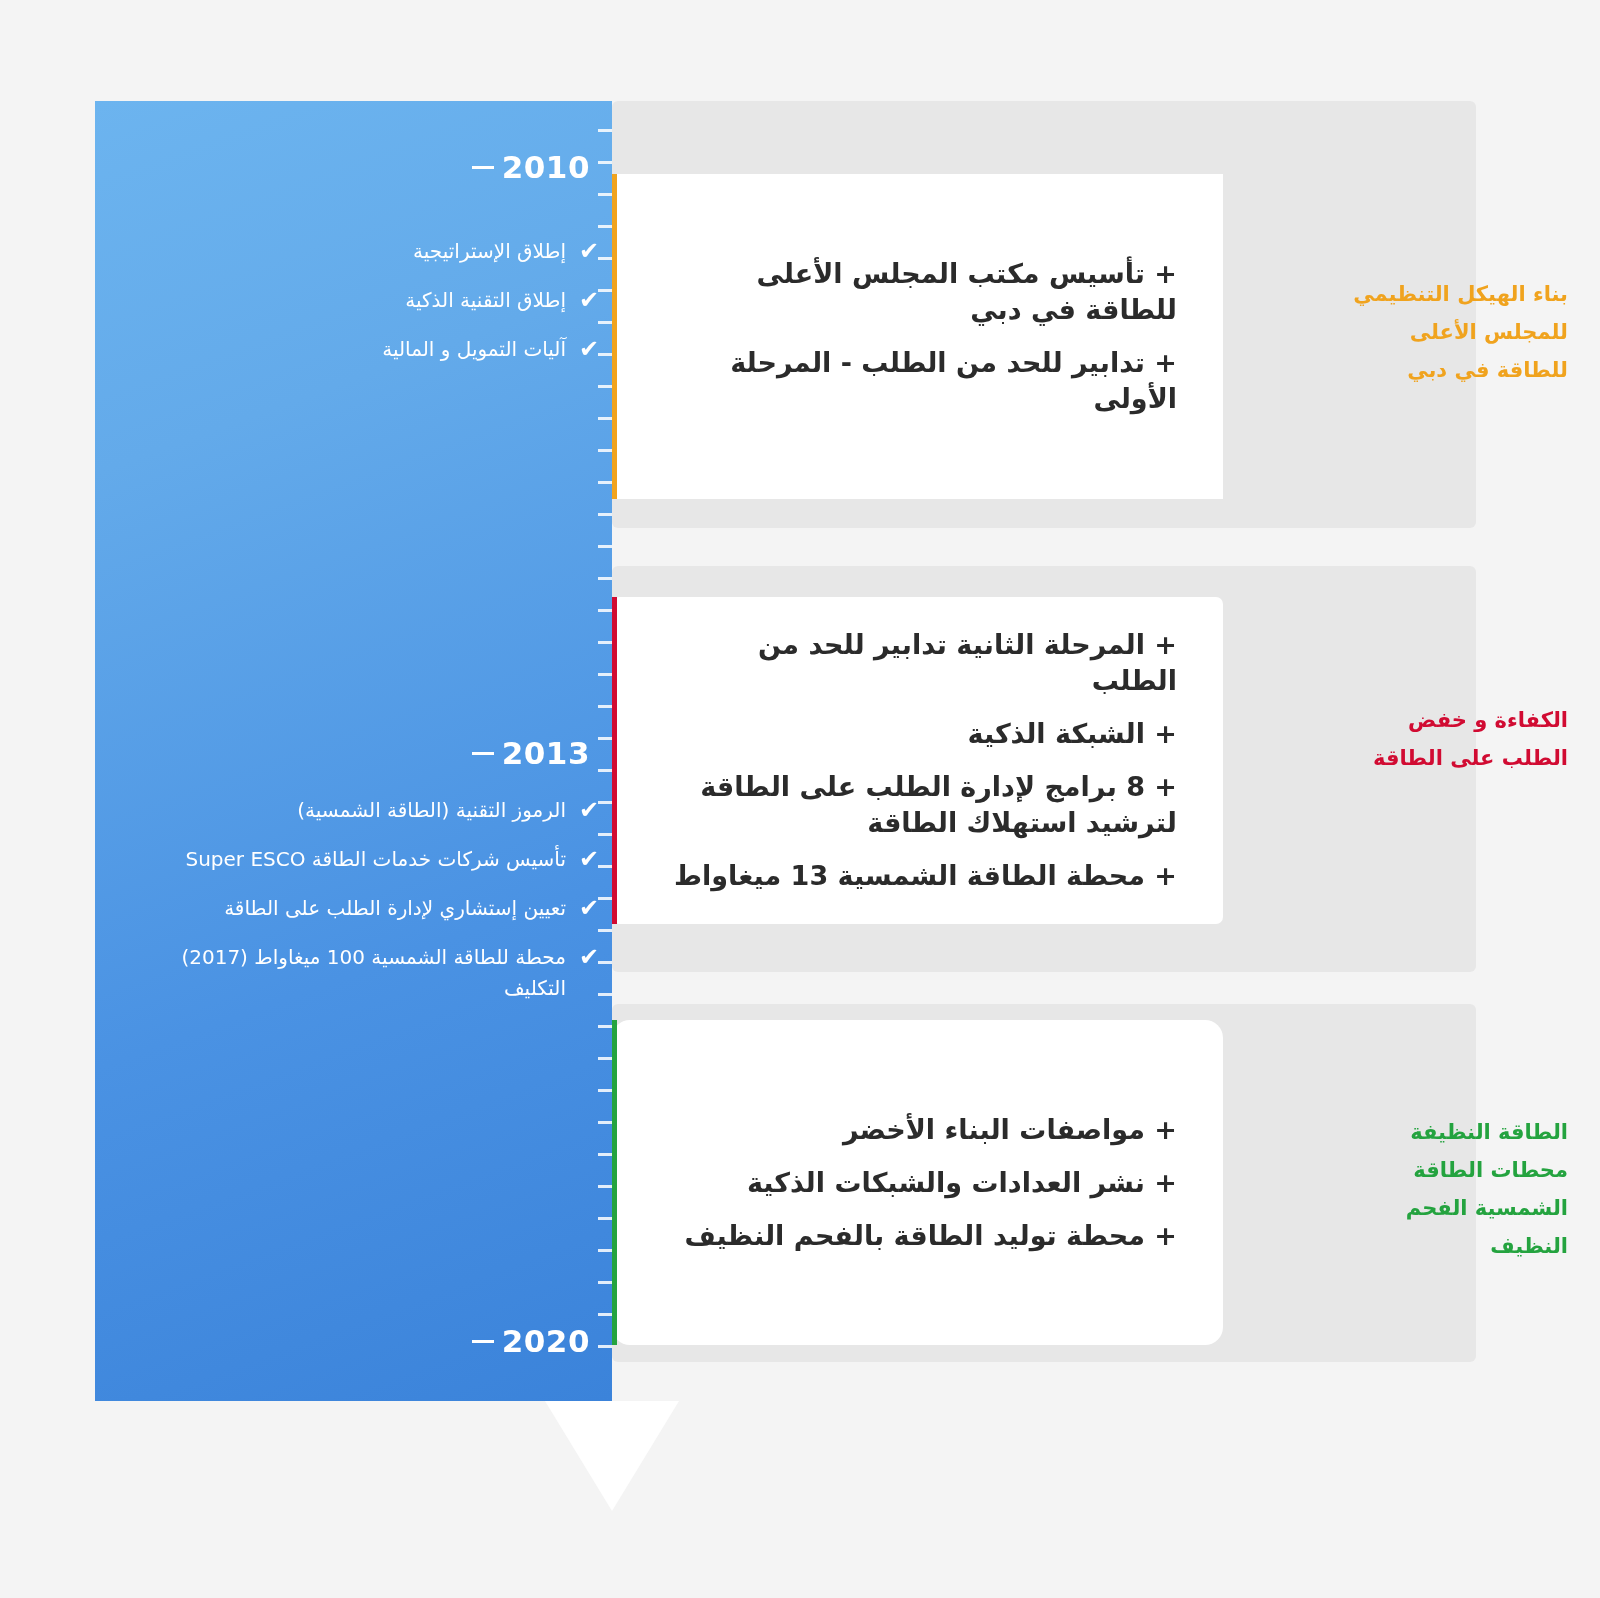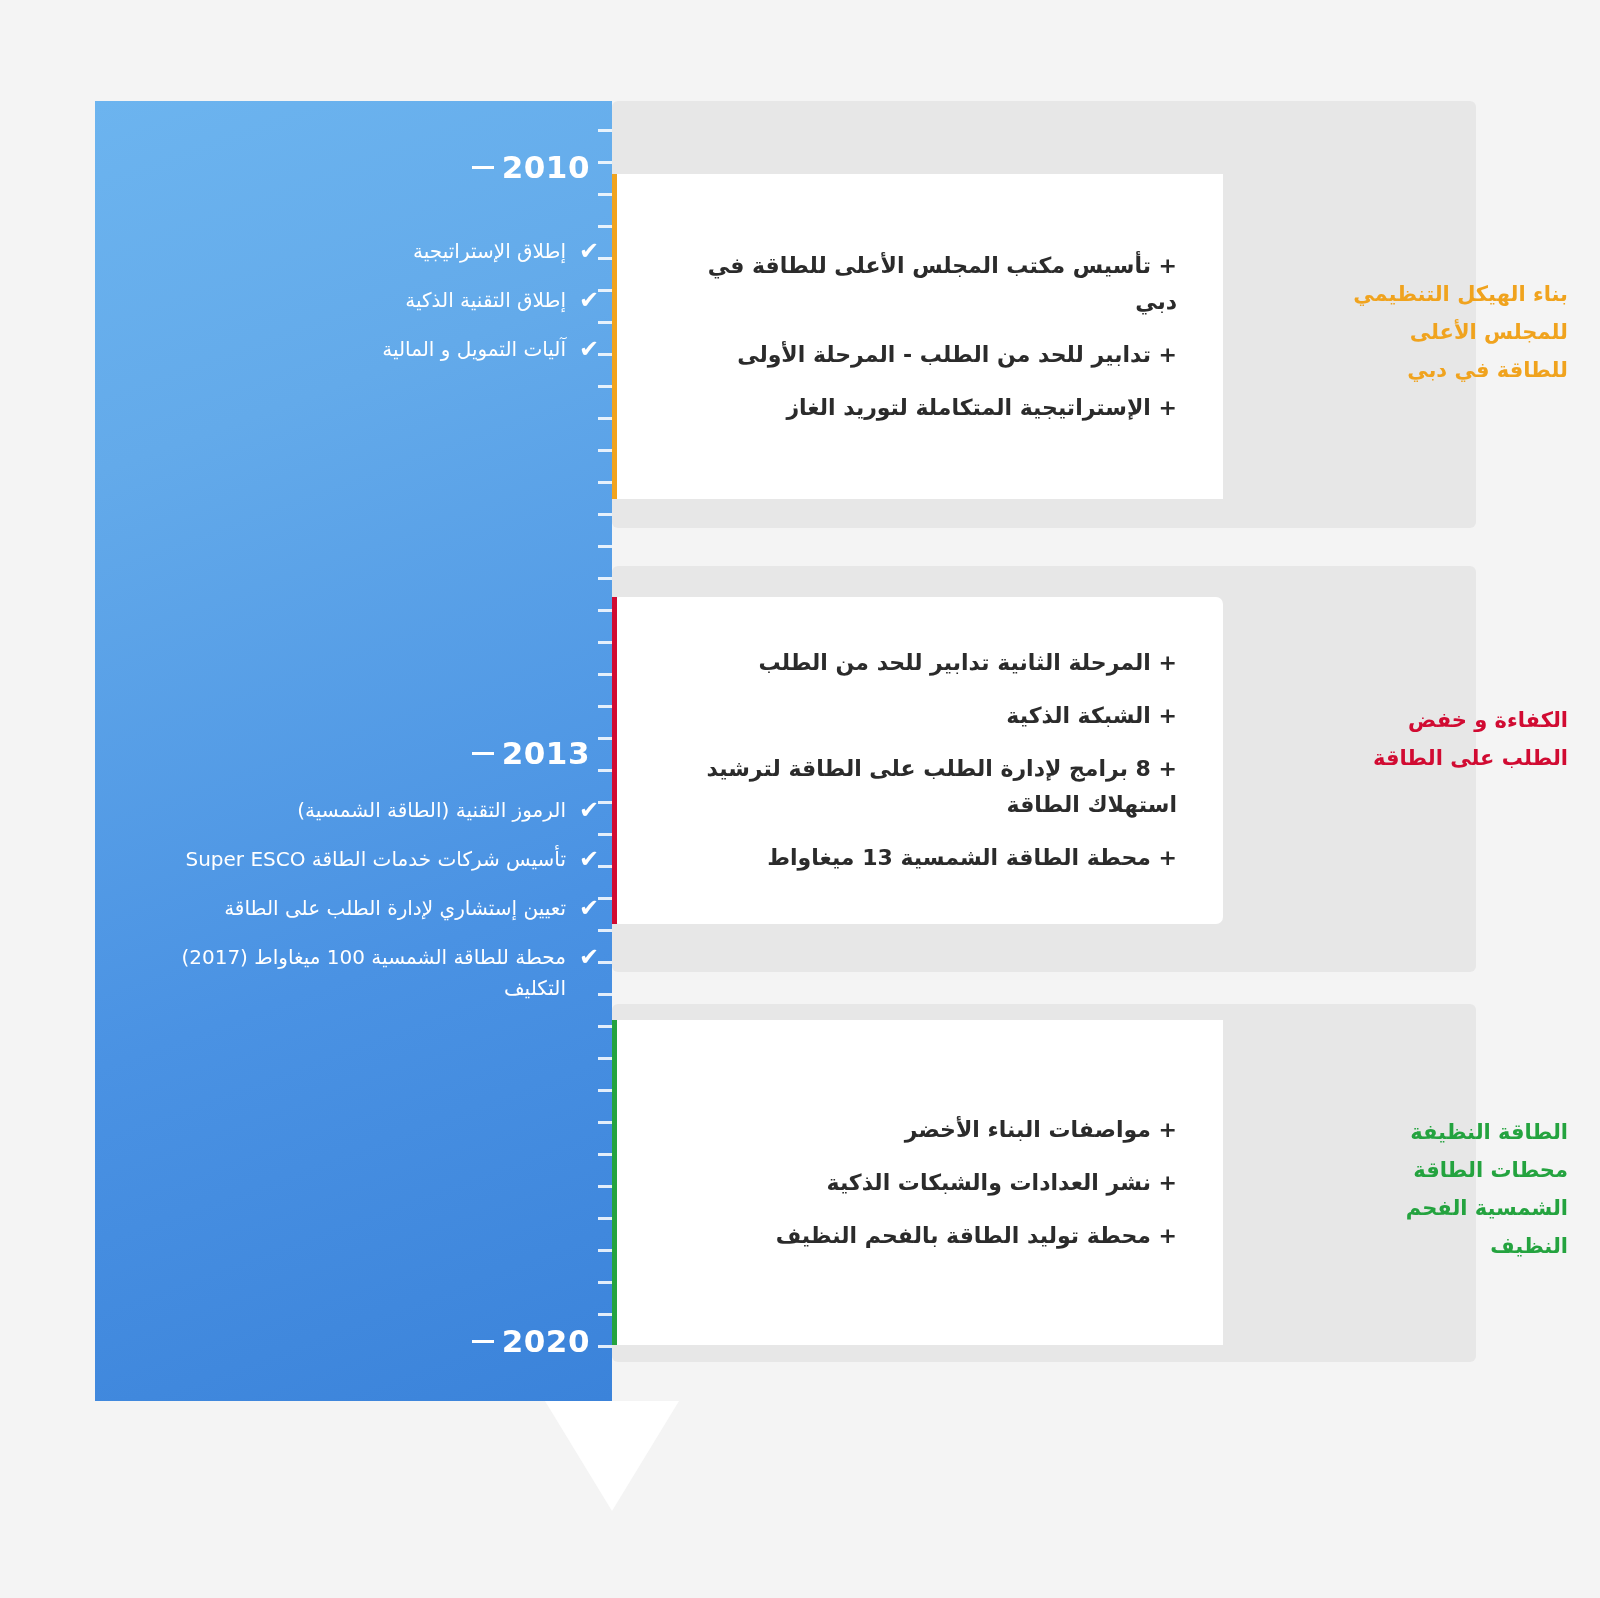--- a/index.html
+++ b/index.html
@@ -129,21 +129,21 @@
     height: 100%;
   }
   .wb-list {
     width: 100%;
     padding: 0 46px 0 60px;
     box-sizing: border-box;
     text-align: right;
   }
   .wb-item {
     color: #2b2b2b;
-    font-size: 22px;
+    font-size: 27px;
     line-height: 36px;
     margin: 17px 0;
     font-weight: bold;
     text-align: right;
     direction: rtl;
   }
 
   .cat-label {
     position: absolute;
     text-align: right;
@@ -252,37 +252,36 @@
     </div>
   </div>
 
   <div class="arrow-down"></div>
 
   <div class="white-box" style="left:612px; top:174px; width:611px; height:325px;">
     <div class="accent" style="background:#f0a31e;"></div>
     <div class="wb-list">
       <div class="wb-item">+ تأسيس مكتب المجلس الأعلى للطاقة في دبي</div>
       <div class="wb-item">+ تدابير للحد من الطلب - المرحلة الأولى</div>
-      <div class="wb-item">+ الإستراتيجية المتكاملة لتوريد الغاز</div>
     </div>
   </div>
   <div class="cat-label" style="top:275px; color:#f0a31e;">بناء الهيكل التنظيمي للمجلس الأعلى للطاقة في دبي</div>
 
   <div class="white-box" style="left:612px; top:597px; width:611px; height:327px;border-radius:7px;">
     <div class="accent" style="background:#d10b32;"></div>
     <div class="wb-list">
       <div class="wb-item">+ المرحلة الثانية تدابير للحد من الطلب</div>
       <div class="wb-item">+ الشبكة الذكية</div>
       <div class="wb-item">+ 8 برامج لإدارة الطلب على الطاقة لترشيد استهلاك الطاقة</div>
       <div class="wb-item">+ محطة الطاقة الشمسية 13 ميغاواط</div>
     </div>
   </div>
   <div class="cat-label" style="top:701px; color:#d10b32;">الكفاءة و خفض الطلب على الطاقة</div>
 
-  <div class="white-box" style="left:612px; top:1020px; width:611px; height:325px;">
+  <div class="white-box" style="left:612px; top:1020px; width:611px; height:325px;border-radius:18px;">
     <div class="accent" style="background:#24a33f;"></div>
     <div class="wb-list">
       <div class="wb-item">+ مواصفات البناء الأخضر</div>
       <div class="wb-item">+ نشر العدادات والشبكات الذكية</div>
       <div class="wb-item">+ محطة توليد الطاقة بالفحم النظيف</div>
     </div>
   </div>
   <div class="cat-label" style="top:1113px; color:#24a33f;">الطاقة النظيفة محطات الطاقة الشمسية الفحم النظيف</div>
 
 </div>

